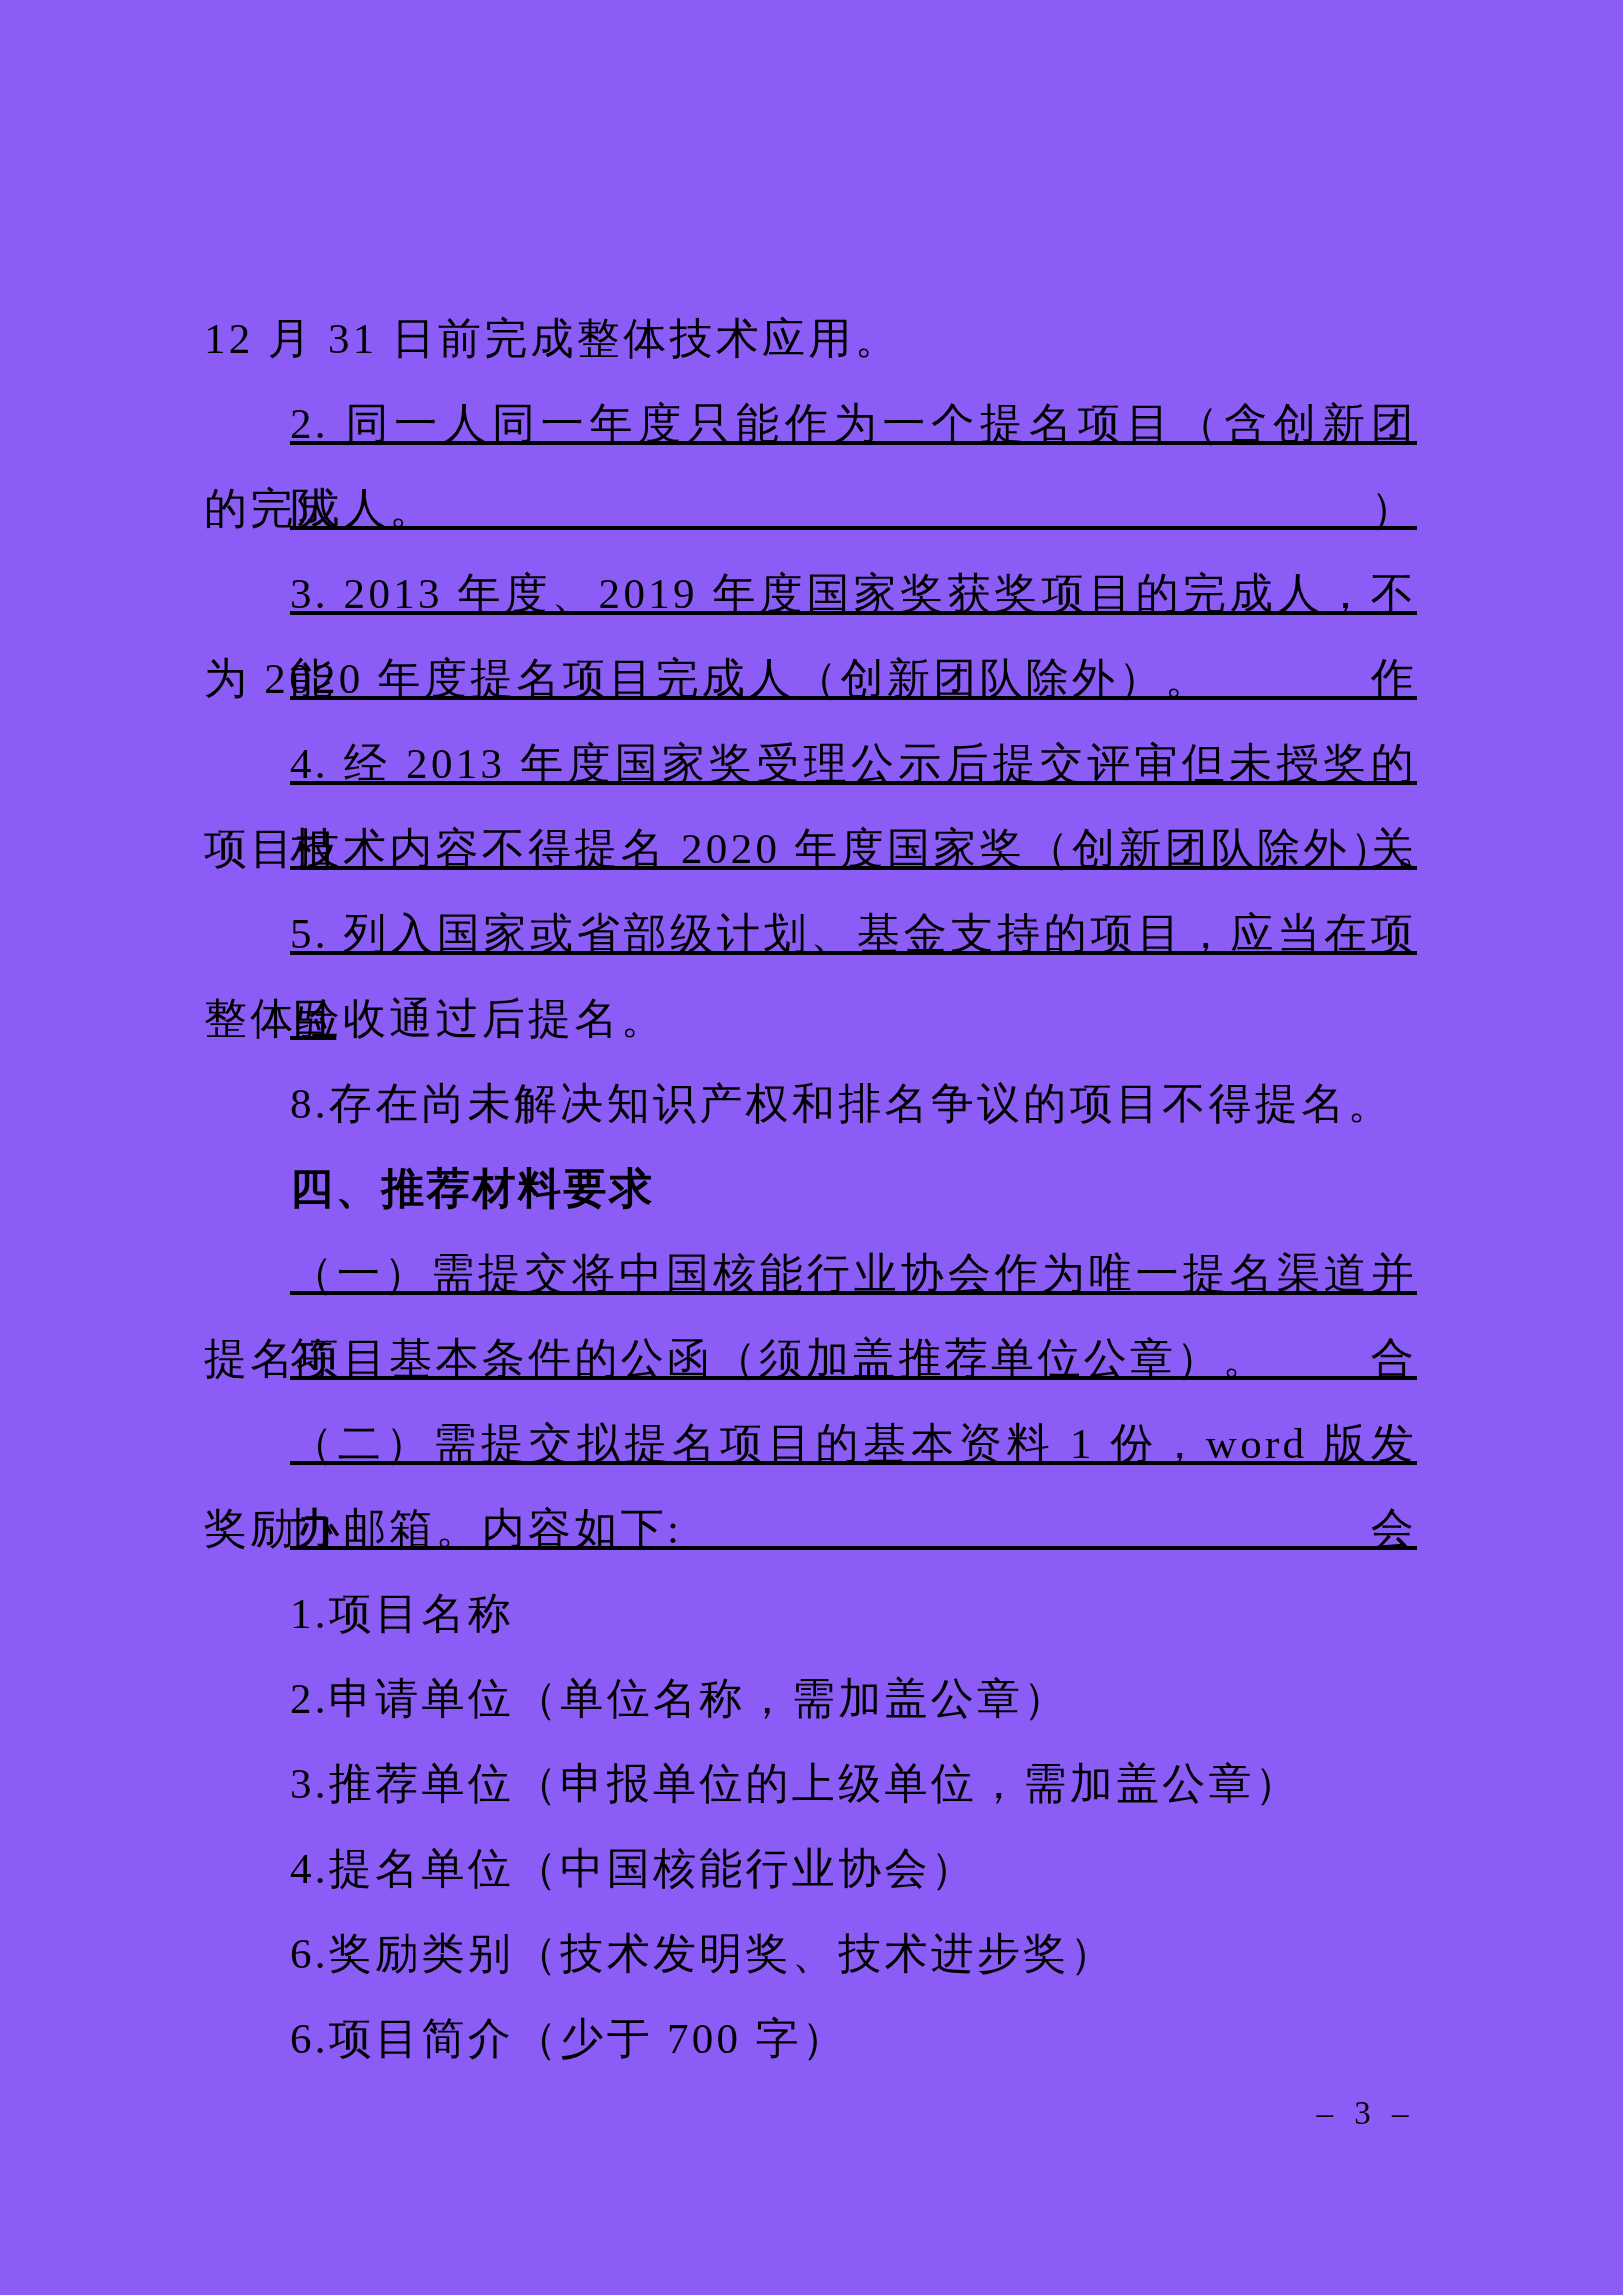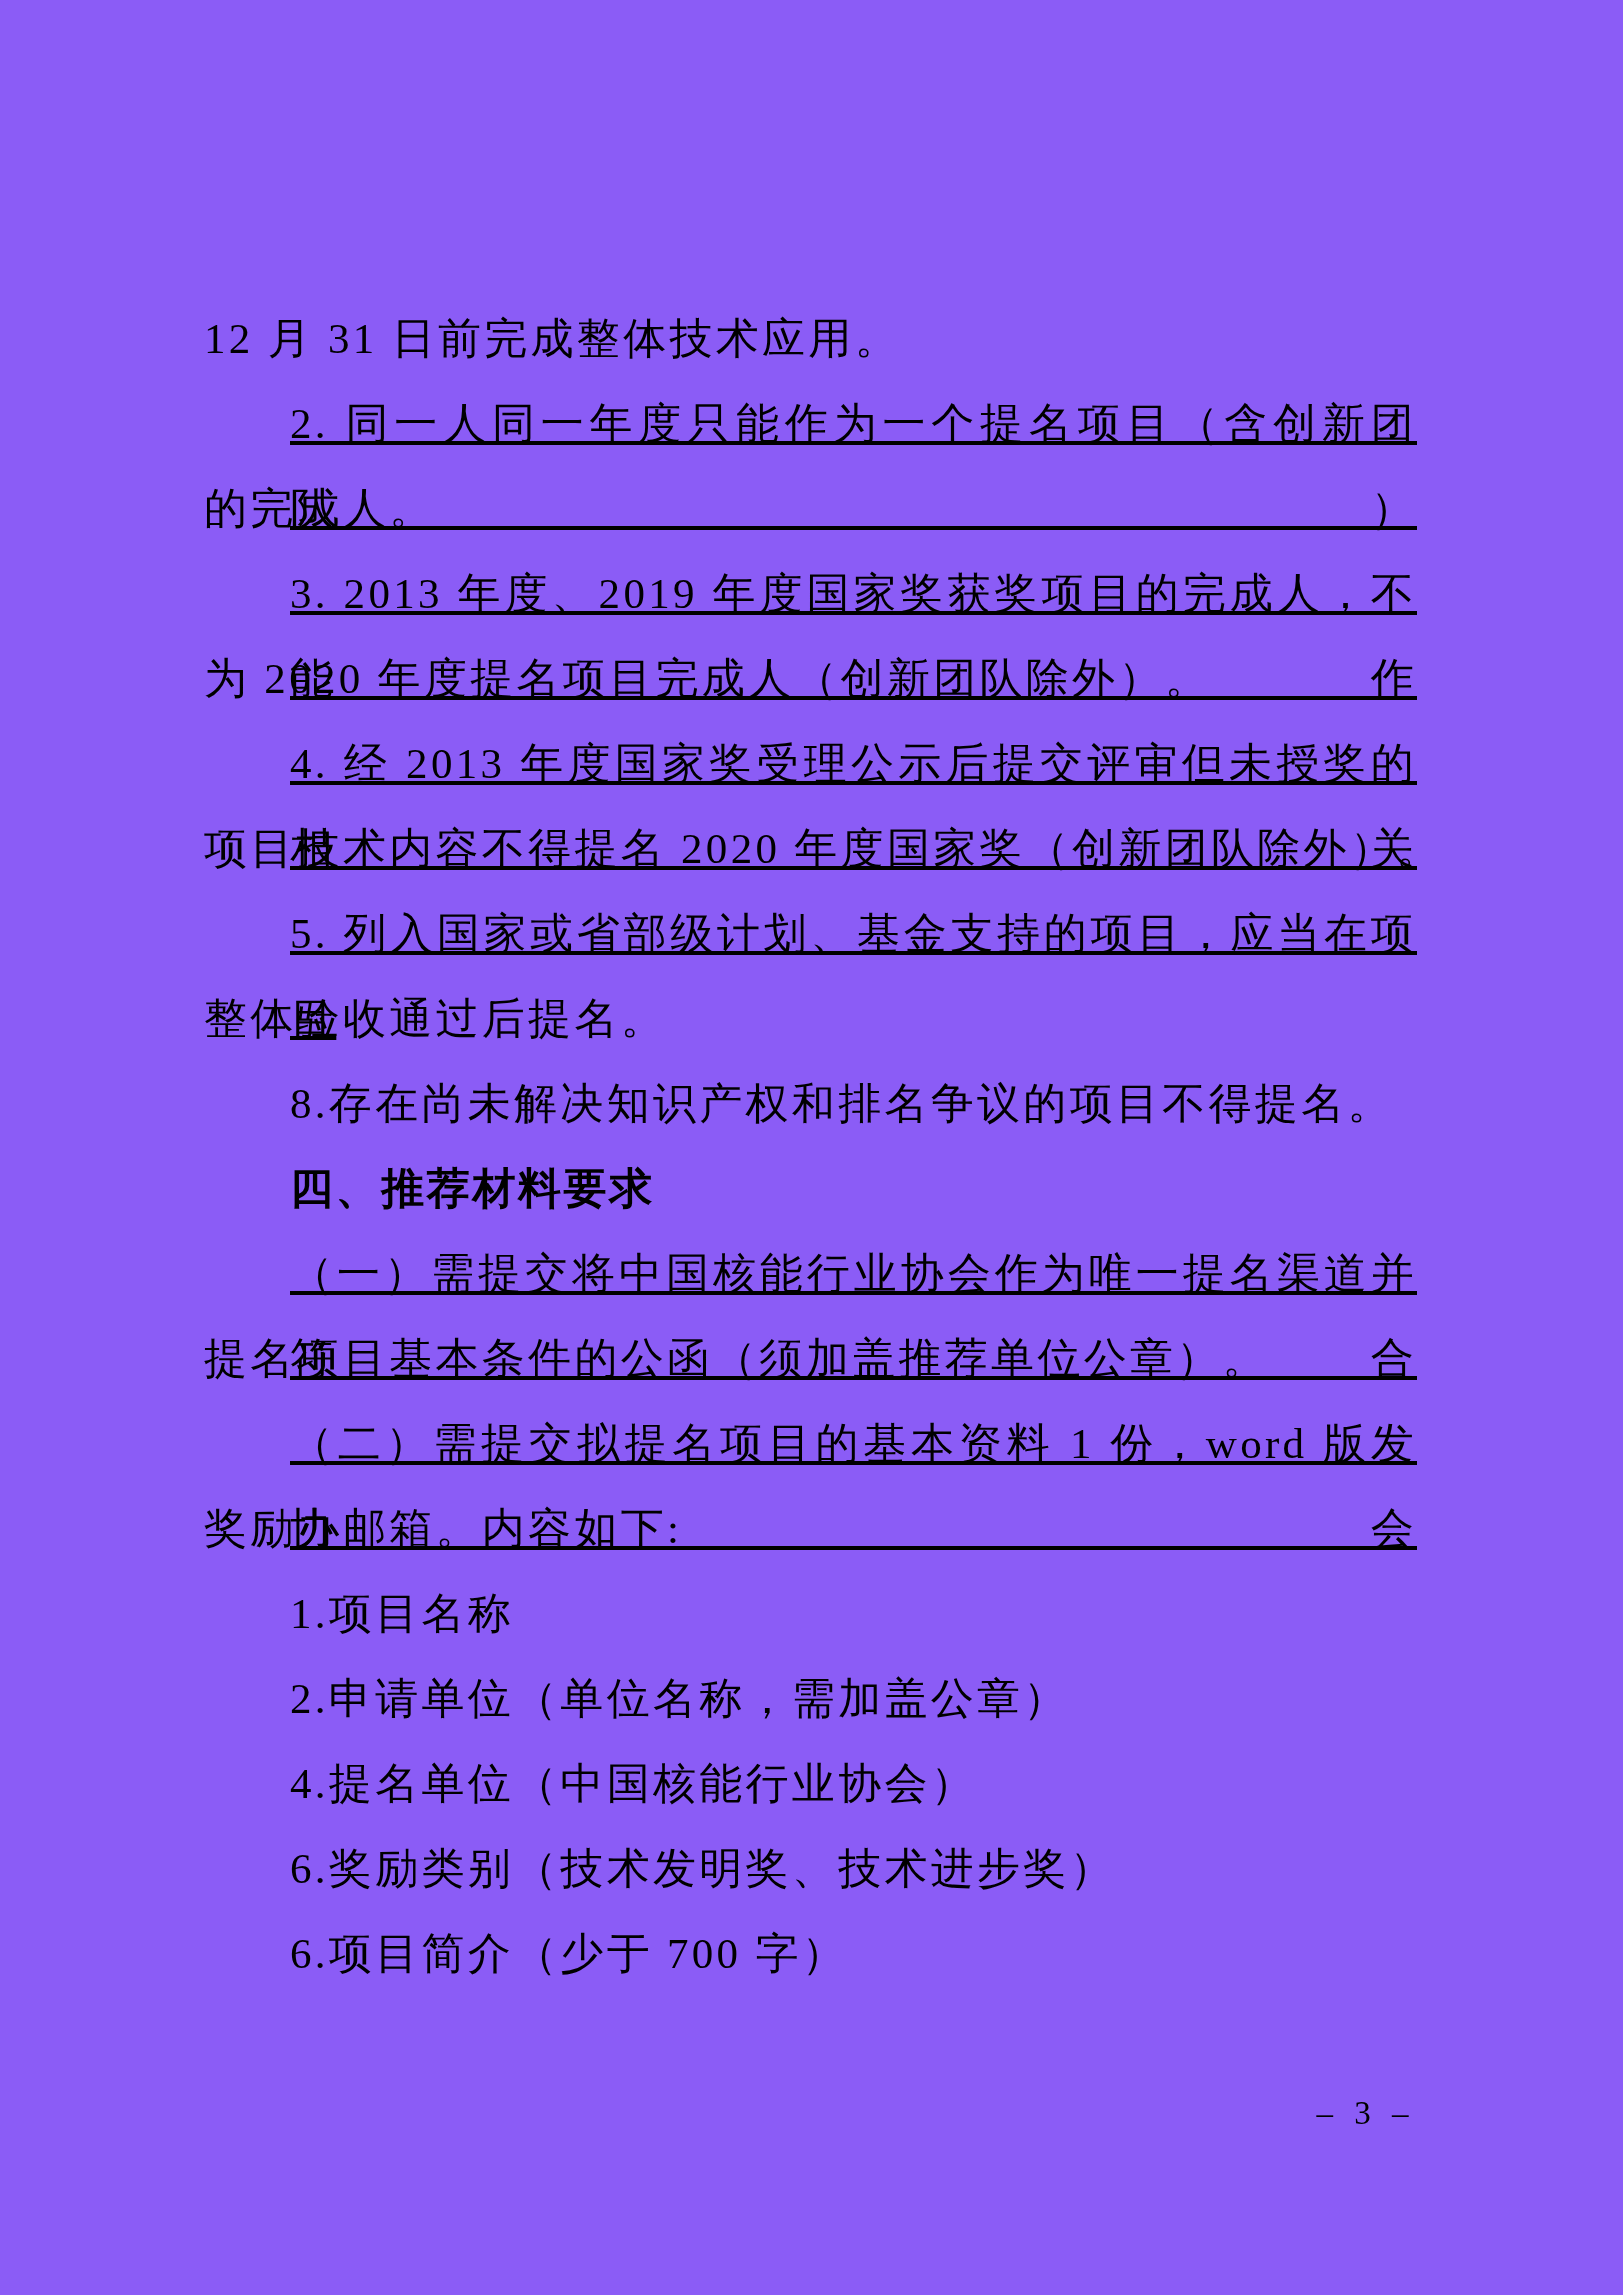--- a/index.html
+++ b/index.html
@@ -70,19 +70,20 @@
     <div class="line indent full">5. 列入国家或省部级计划、基金支持的项目，应当在项目</div>
     <div class="line">整体验收通过后提名。</div>
     <div class="line indent">8.存在尚未解决知识产权和排名争议的项目不得提名。</div>
     <div class="line indent heading">四、推荐材料要求</div>
     <div class="line indent full">（一）需提交将中国核能行业协会作为唯一提名渠道并符合</div>
     <div class="line">提名项目基本条件的公函（须加盖推荐单位公章）。</div>
     <div class="line indent full">（二）需提交拟提名项目的基本资料 1 份，word 版发协会</div>
     <div class="line">奖励办邮箱。内容如下:</div>
     <div class="line indent">1.项目名称</div>
     <div class="line indent">2.申请单位（单位名称，需加盖公章）</div>
+    <div class="line indent">3.推荐单位（申报单位的上级单位，需加盖公章）</div>
     <div class="line indent">4.提名单位（中国核能行业协会）</div>
     <div class="line indent">6.奖励类别（技术发明奖、技术进步奖）</div>
     <div class="line indent">6.项目简介（少于 700 字）</div>
   </main>
   <div class="page-number">– 3 –</div>
 </div>
 
 
 </body></html>

